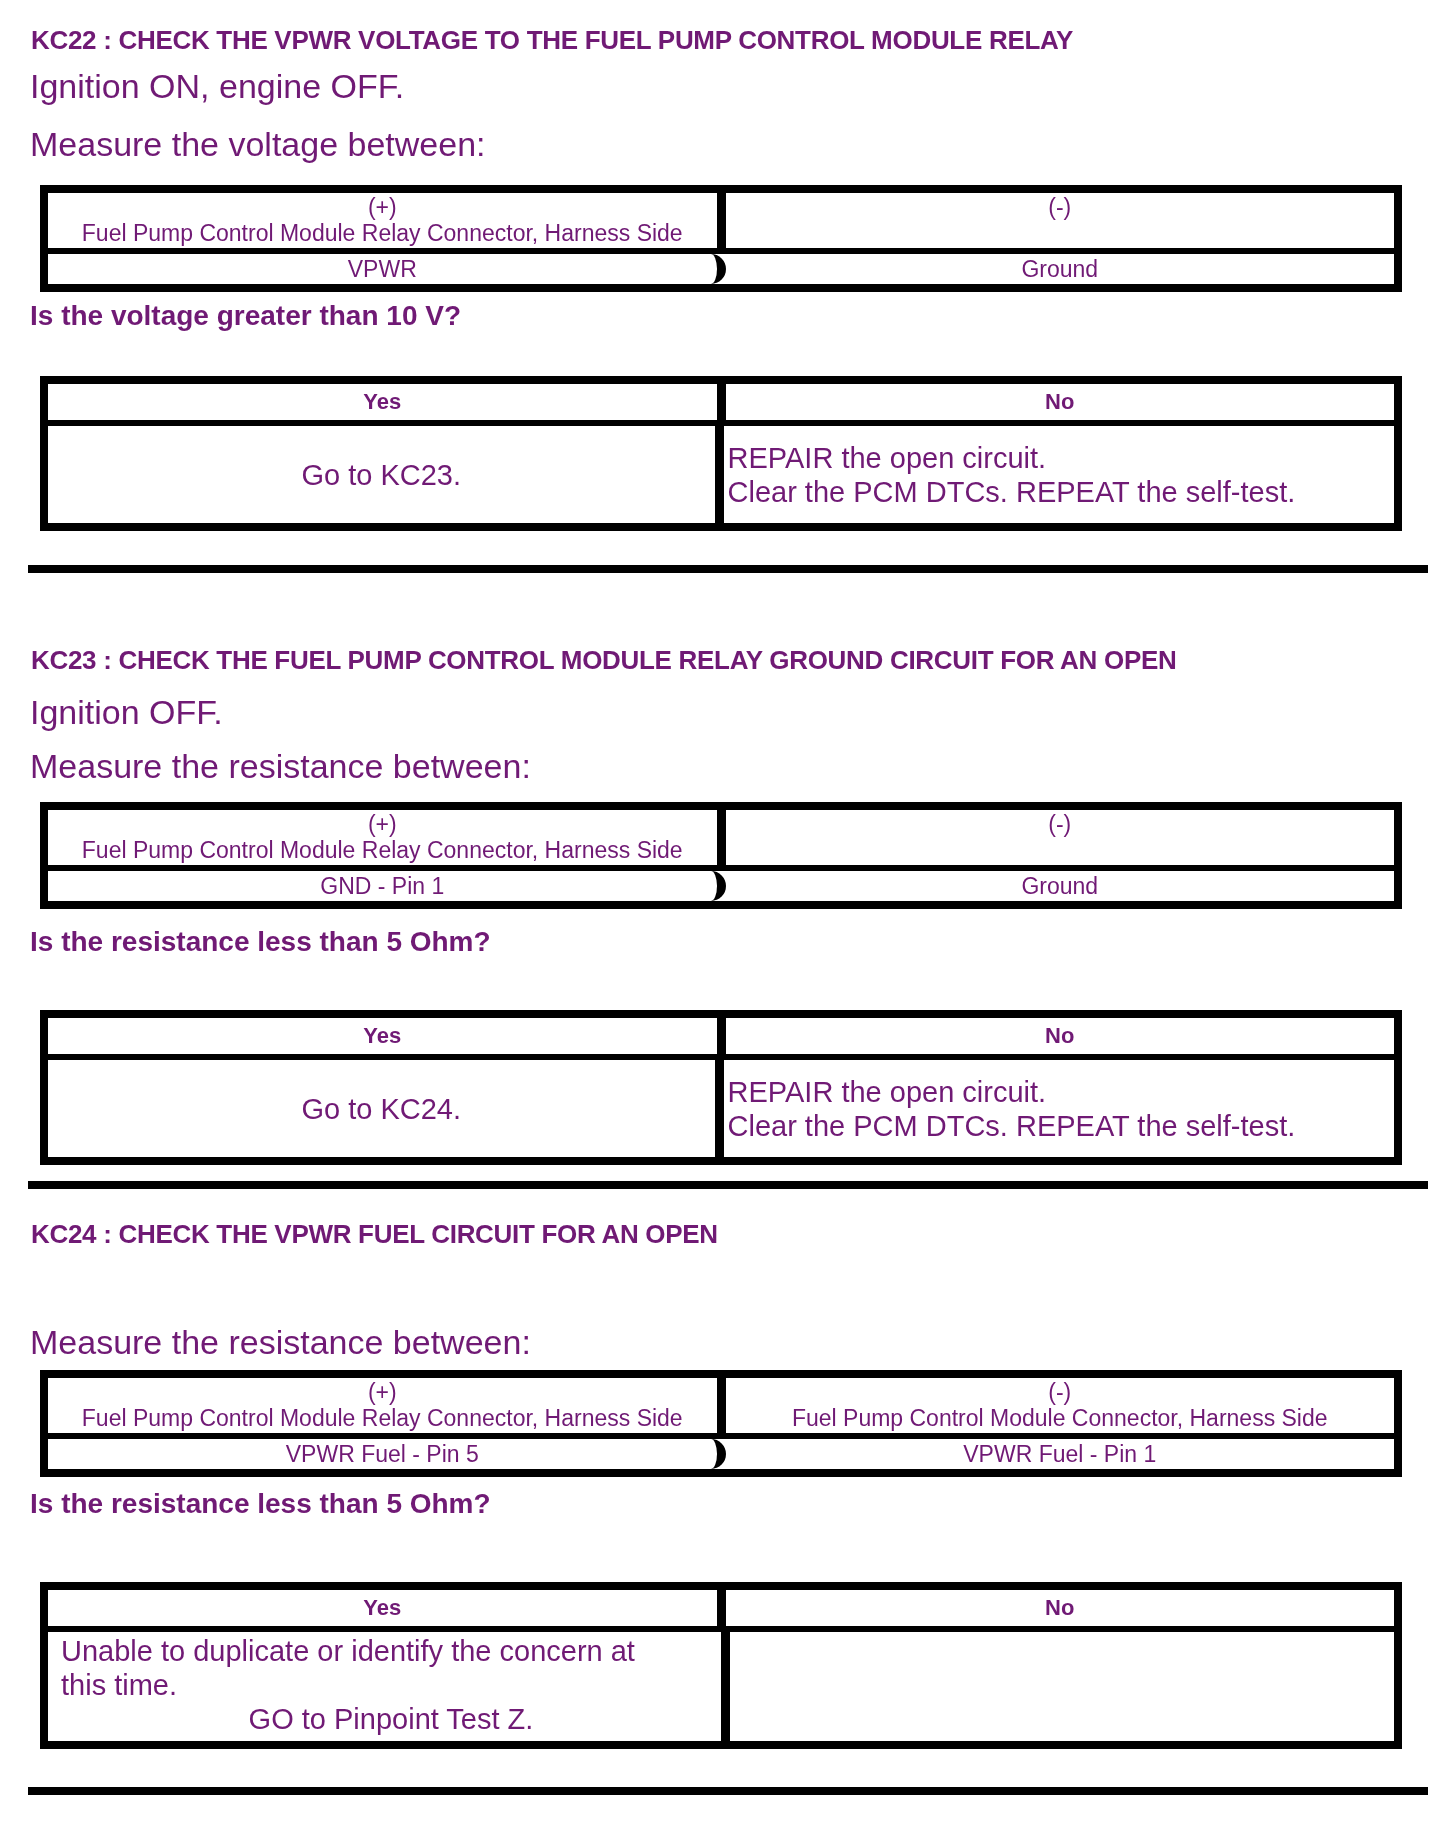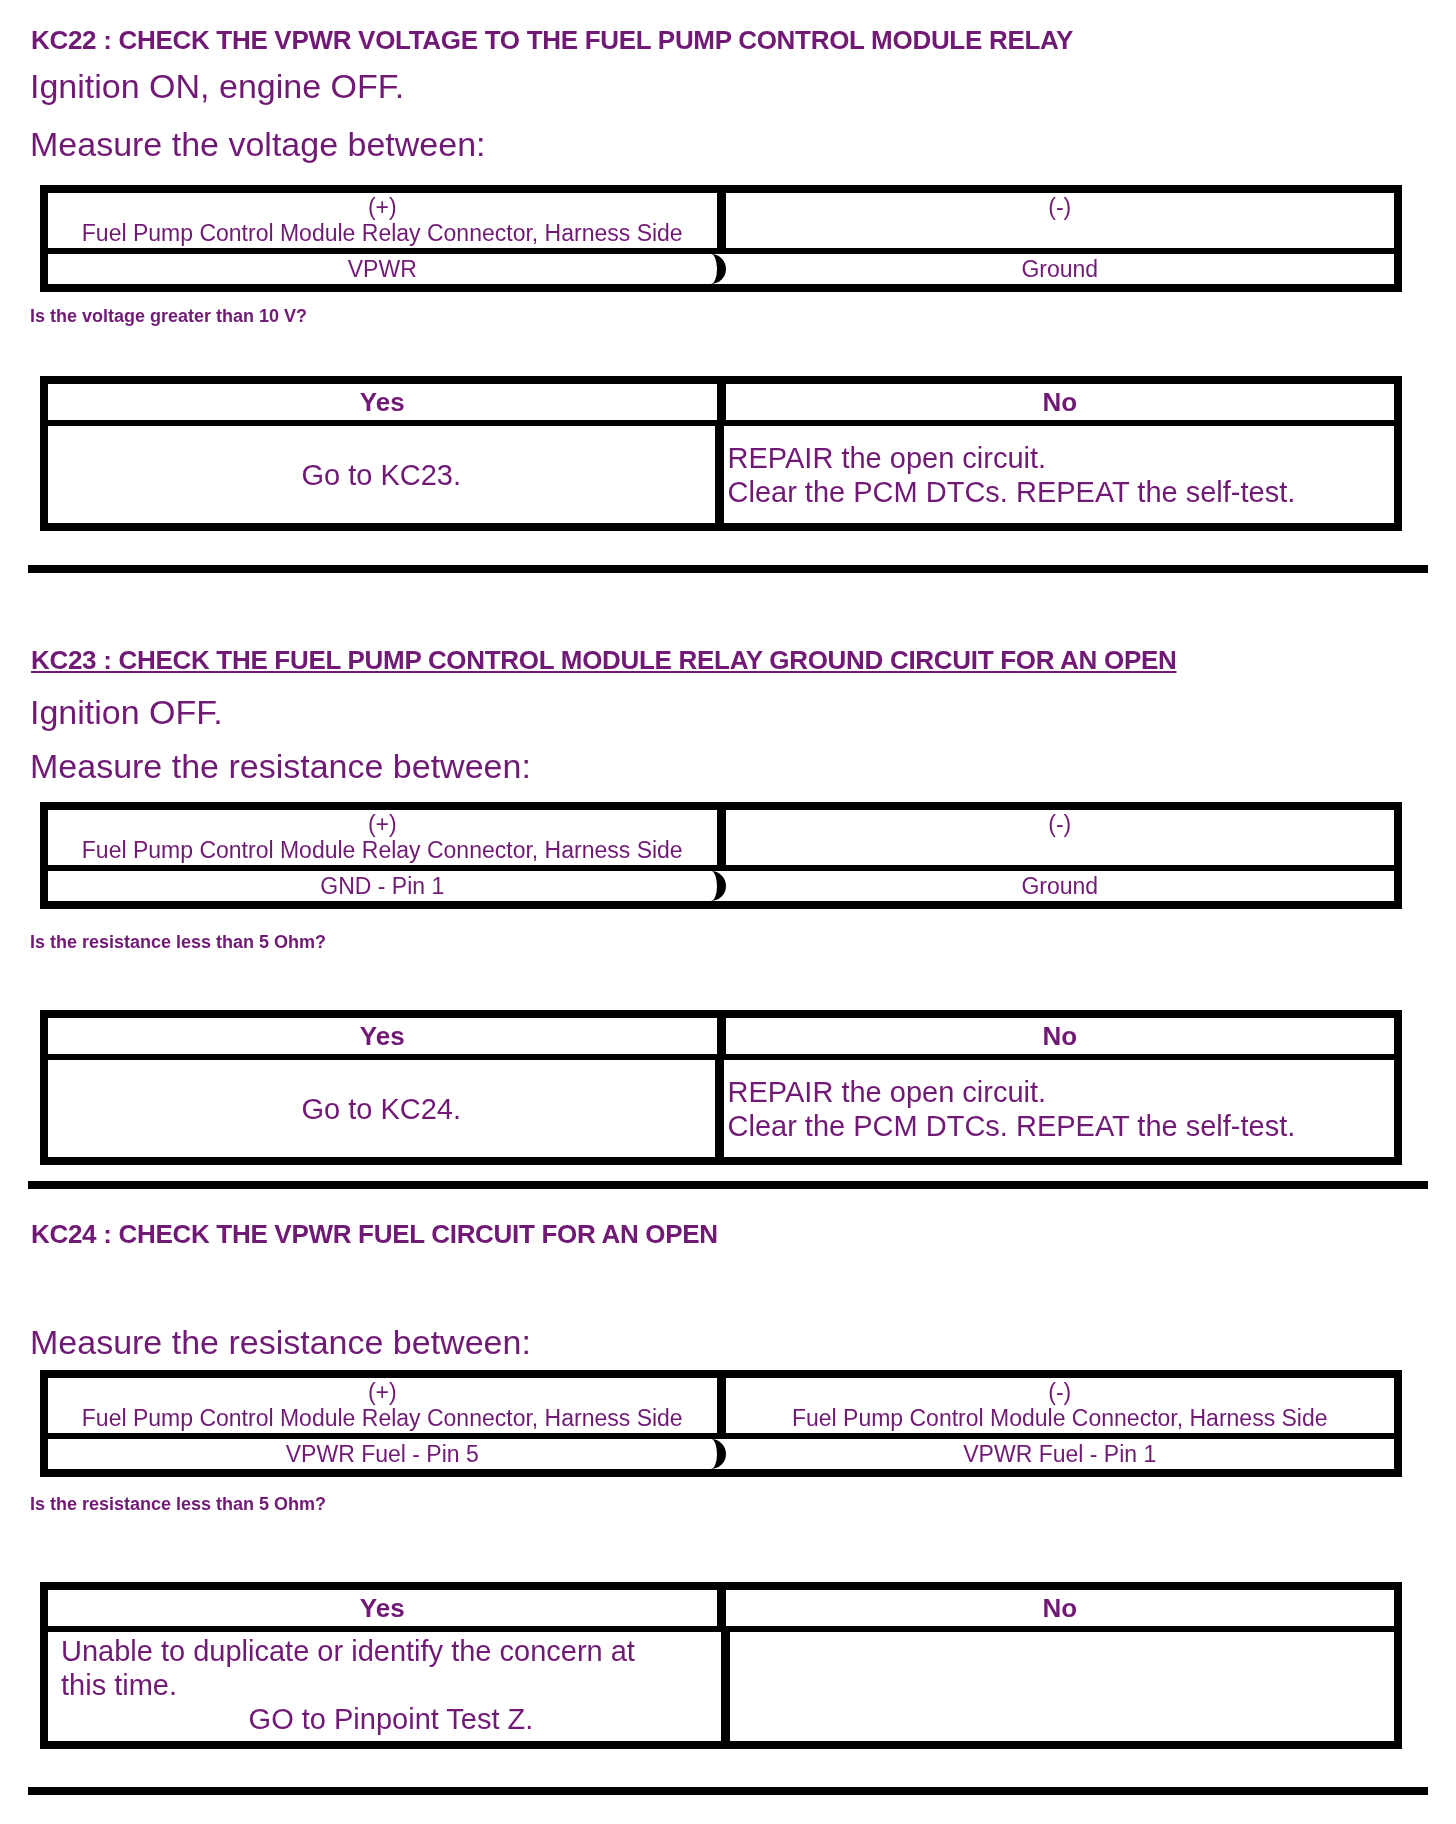--- a/index.html
+++ b/index.html
@@ -9,39 +9,39 @@
     background:#ffffff; color:#701a75;
     font-family:"Liberation Sans", sans-serif;
     margin:0 auto; overflow:hidden;
   }
   .abs { position:absolute; }
   .step-title {
     left:31px; font-weight:bold; font-size:26px; line-height:28px;
     letter-spacing:-0.3px; white-space:nowrap;
   }
   .body-line { left:30px; font-size:34px; line-height:32px; white-space:nowrap; }
-  .question  { left:30px; font-weight:bold; font-size:18px; line-height:32px; white-space:nowrap; }
+  .question  { left:30px; font-weight:bold; font-size:28px; line-height:32px; white-space:nowrap; }
 
   
   .mtable { left:40px; width:1362px; border:8px solid #000; background:#fff; }
   .mrow { display:flex; align-items:stretch; }
   .mrow.hdr { border-bottom:6px solid #000; }
   .mcell {
     flex:1 1 0; text-align:center; font-size:23px; line-height:26px;
     padding:1px 4px 2px 4px; min-width:0;
   }
   .mcell.plus { border-right:9px solid #000; }
   .mrow.val .mcell { line-height:28px; padding:1px 4px 1px 4px;border-radius:15px; }
 
   
   .dtable { left:40px; width:1362px; border:8px solid #000; background:#fff; }
   .dhdr { display:flex; border-bottom:6px solid #000; }
   .dhcell {
     flex:1 1 0; text-align:center; font-weight:bold;
-    font-size:26px; line-height:36px; min-width:0;
+    font-size:22px; line-height:36px; min-width:0;
   }
   .dhcell.yes { border-right:9px solid #000; }
   .dbody { display:flex; align-items:stretch; }
   .dcell {
     flex:1 1 0; font-size:29px; line-height:34px; min-width:0;
     display:flex; flex-direction:column; justify-content:center;
     min-height:97px;
   }
   .dcell.yes { border-right:9px solid #000; text-align:center; }
   .dcell.no  { text-align:left; padding-left:4px; }
@@ -91,21 +91,21 @@
       </div>
       <div class="dcell no">
         <div class="line">REPAIR the open circuit.</div>
         <div class="line">Clear the PCM DTCs. REPEAT the self-test.</div>
       </div>
     </div>
   </div>
 
   <div class="abs rule" style="top:565px;"></div>
 
-  <div class="abs step-title" style="top:646px;text-decoration:underline;">KC23 : CHECK THE FUEL PUMP CONTROL MODULE RELAY GROUND CIRCUIT FOR AN OPEN</div>
+  <div class="abs step-title" style="top:646px;">KC23 : CHECK THE FUEL PUMP CONTROL MODULE RELAY GROUND CIRCUIT FOR AN OPEN</div>
   <div class="abs body-line" style="top:696px;">Ignition OFF.</div>
   <div class="abs body-line" style="top:750px;">Measure the resistance between:</div>
 
   <div class="abs mtable" style="top:802px;">
     <div class="mrow hdr">
       <div class="mcell plus">
         <div class="line">(+)</div>
         <div class="line">Fuel Pump Control Module Relay Connector, Harness Side</div>
       </div>
       <div class="mcell minus">

